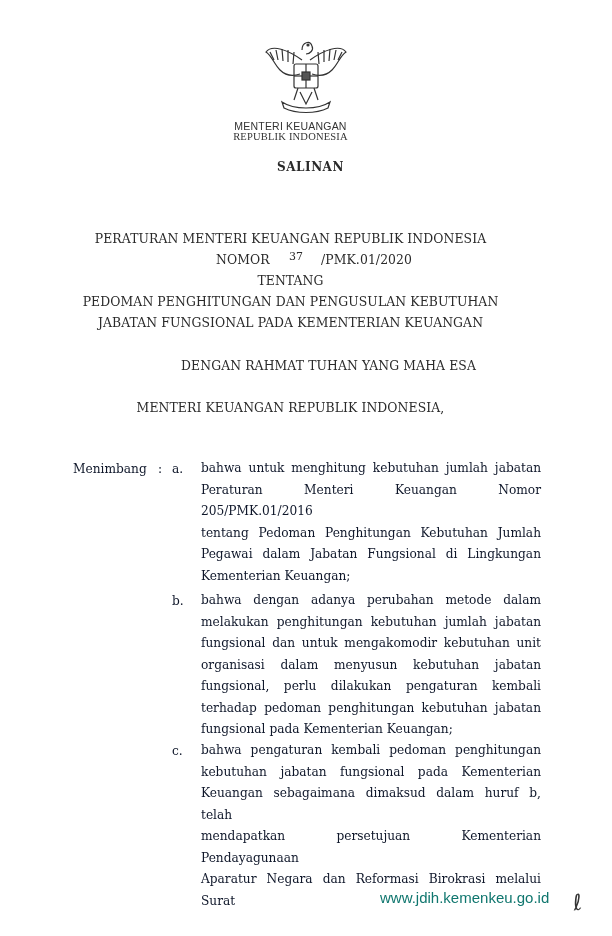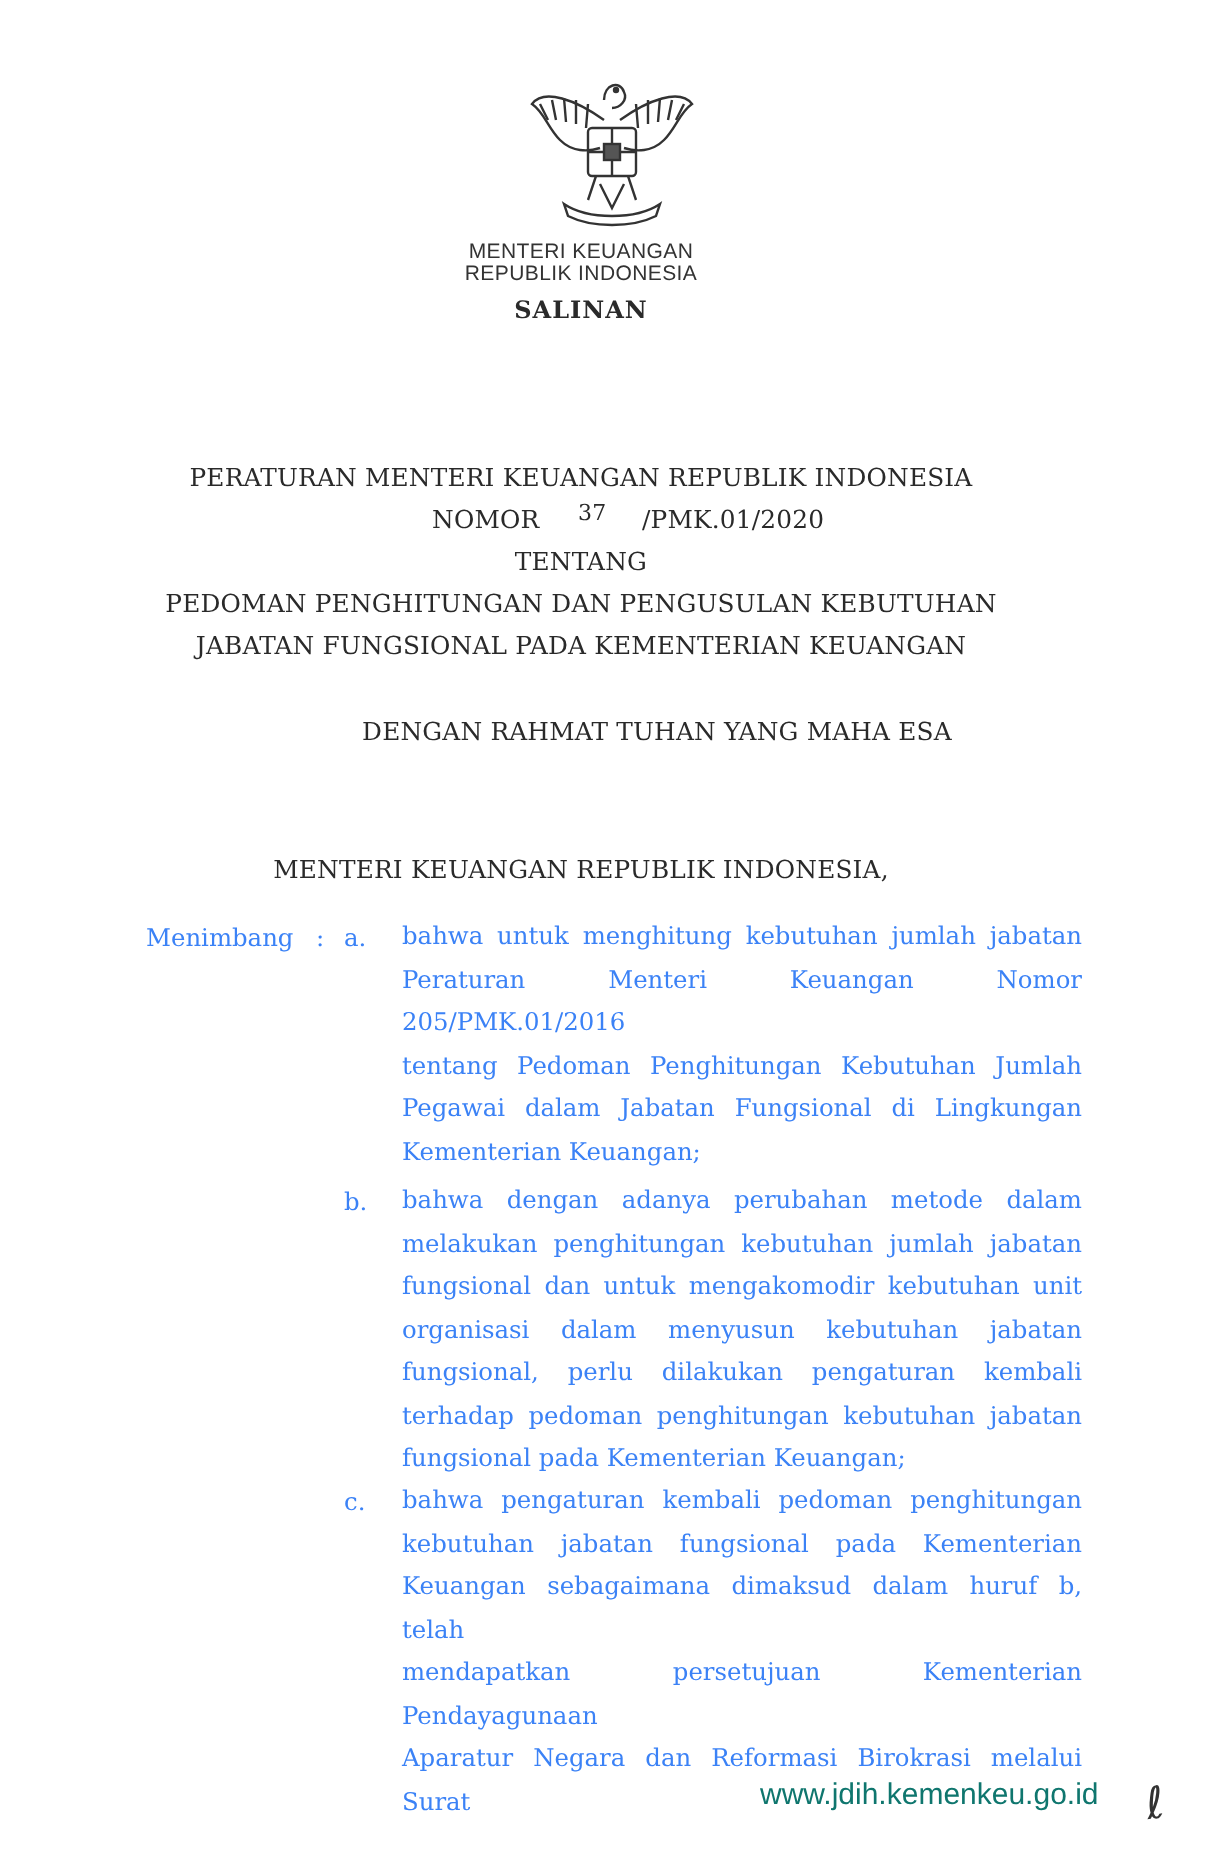--- a/index.html
+++ b/index.html
@@ -5,21 +5,21 @@
   html, body { margin:0; padding:0; }
   body { width:612px; height:936px; background:#fff; position:relative; overflow:hidden;
          font-family:"DejaVu Serif", "Liberation Serif", serif; color:#2a2a2a; }
   .abs { position:absolute; }
   .center { left:0; width:581px; text-align:center; }
   .emblem { left:258px; top:30px; width:96px; height:88px; }
   .sans { font-family:"Liberation Sans", sans-serif; }
   .hdr { font-size:10.5px; line-height:12px; letter-spacing:0.2px; color:#333; }
   .salinan { font-weight:bold; font-size:12px; letter-spacing:0.5px; }
   .title { font-size:12.4px; letter-spacing:0.1px; color:#2a2a2a; }
-  .body { font-size:12.2px; color:#3b82f6; }
+  .body { font-size:12.2px; color:#0f172a; }
   .para { position:absolute; left:201px; width:340px; line-height:21.5px; text-align:justify; text-align-last:left; }
   .label { position:absolute; font-size:12.2px; }
   .link { font-family:"Liberation Sans", sans-serif; font-size:15px; color:#0f766e; }
 </style>
 </head>
 <body>
 
 <div class="abs emblem">
   <svg width="96" height="88" viewBox="0 0 96 88">
     <g fill="none" stroke="#333" stroke-width="1.2">
@@ -38,33 +38,33 @@
       <rect x="44" y="42" width="8" height="8" fill="#555"></rect>
 
       <path d="M40 58 L36 70 M56 58 L60 70 M42 62 L48 74 L54 62"></path>
 
       <path d="M24 72 C36 80 60 80 72 72 L70 78 C58 84 38 84 26 78 Z"></path>
     </g>
   </svg>
 </div>
 
 <div class="abs center sans hdr" style="top:120px;">MENTERI KEUANGAN</div>
-<div class="abs center sans hdr" style="top:131px;">REPUBLIK INDONESIA</div>
-<div class="abs center salinan" style="top:148px;">SALINAN</div>
+<div class="abs center sans hdr" style="top:131px;font-family:Liberation Serif, serif;">REPUBLIK INDONESIA</div>
+<div class="abs center salinan" style="top:160px;padding-left:20px;">SALINAN</div>
 
 <div class="abs center title" style="top:231px;">PERATURAN MENTERI KEUANGAN REPUBLIK INDONESIA</div>
 <div class="abs title" style="top:252px; left:216px;">NOMOR</div>
 <div class="abs title" style="top:250px; left:289px; font-size:11px;">37</div>
 <div class="abs title" style="top:252px; left:309px;margin-left:12px;">/PMK.01/2020</div>
 <div class="abs center title" style="top:273px;">TENTANG</div>
 <div class="abs center title" style="top:294px;">PEDOMAN PENGHITUNGAN DAN PENGUSULAN KEBUTUHAN</div>
 <div class="abs center title" style="top:315px;">JABATAN FUNGSIONAL PADA KEMENTERIAN KEUANGAN</div>
 
 <div class="abs center title" style="top:358px;padding-left:38px;">DENGAN RAHMAT TUHAN YANG MAHA ESA</div>
-<div class="abs center title" style="top:400px;margin-top:27px;">MENTERI KEUANGAN REPUBLIK INDONESIA,</div>
+<div class="abs center title" style="top:400px;">MENTERI KEUANGAN REPUBLIK INDONESIA,</div>
 
 <div class="label body" style="left:73px; top:462px;">Menimbang</div>
 <div class="label body" style="left:158px; top:462px;">:</div>
 
 <div class="label body" style="left:172px; top:462px;">a.</div>
 <div class="para body" style="top:458px;">
   <div style="text-align-last:justify">bahwa untuk menghitung kebutuhan jumlah jabatan</div>
   <div style="text-align-last:justify">Peraturan Menteri Keuangan Nomor 205/PMK.01/2016</div>
   <div style="text-align-last:justify">tentang Pedoman Penghitungan Kebutuhan Jumlah</div>
   <div style="text-align-last:justify">Pegawai dalam Jabatan Fungsional di Lingkungan</div>

